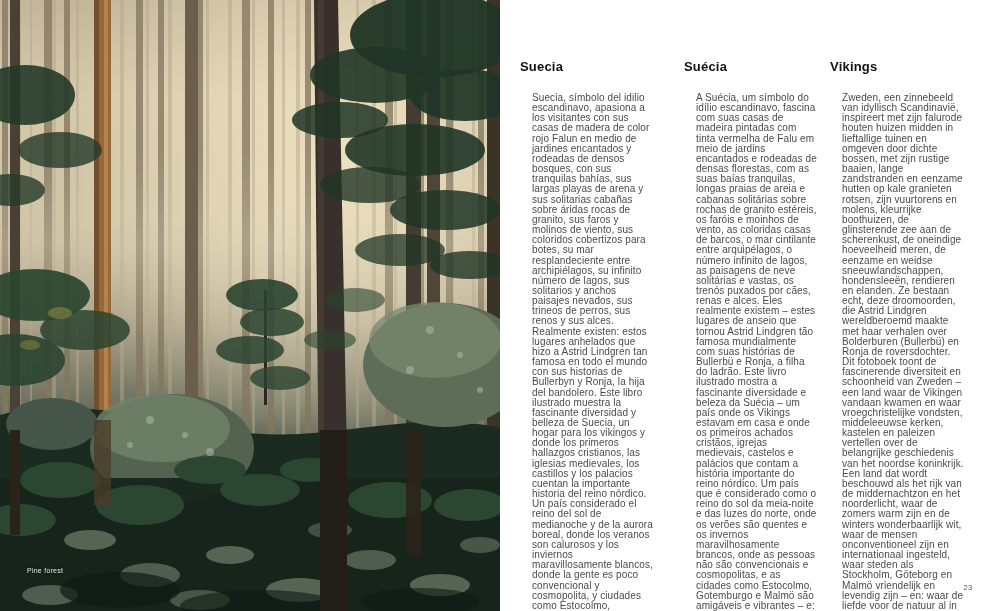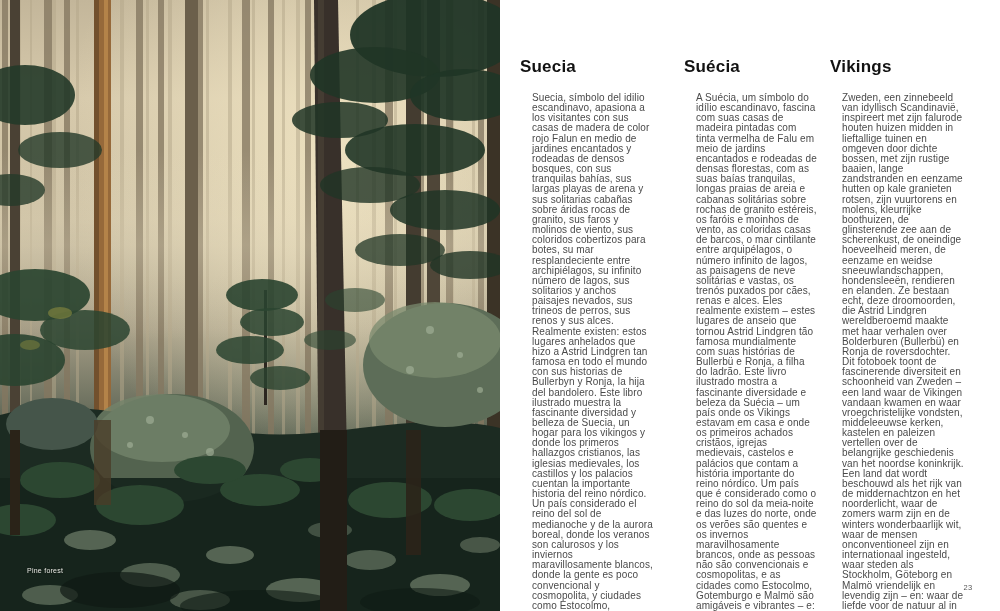--- a/index.html
+++ b/index.html
@@ -23,21 +23,21 @@
   
   .text-page{
     position:absolute;left:500px;top:0;width:500px;height:611px;background:#ffffff;
   }
   .lang-col{position:absolute;top:57px;width:146px;}
   .col-es{left:20px;}
   .col-pt{left:184px;}
   .col-nl{left:330px;}
   .col-title{
     margin:0 0 16px 0;
-    font-size:17px;line-height:20px;font-weight:bold;color:#121212;
+    font-size:13px;line-height:20px;font-weight:bold;color:#121212;
     letter-spacing:.2px;
   }
   .col-body{
     margin:12px;
     font-size:10px;line-height:10.15px;letter-spacing:.1px;
     color:#4a4a4a;text-align:left;
   }
   .page-number{
     position:absolute;left:953px;top:583px;width:30px;
     font-size:7.5px;color:#555;text-align:center;letter-spacing:.3px;

